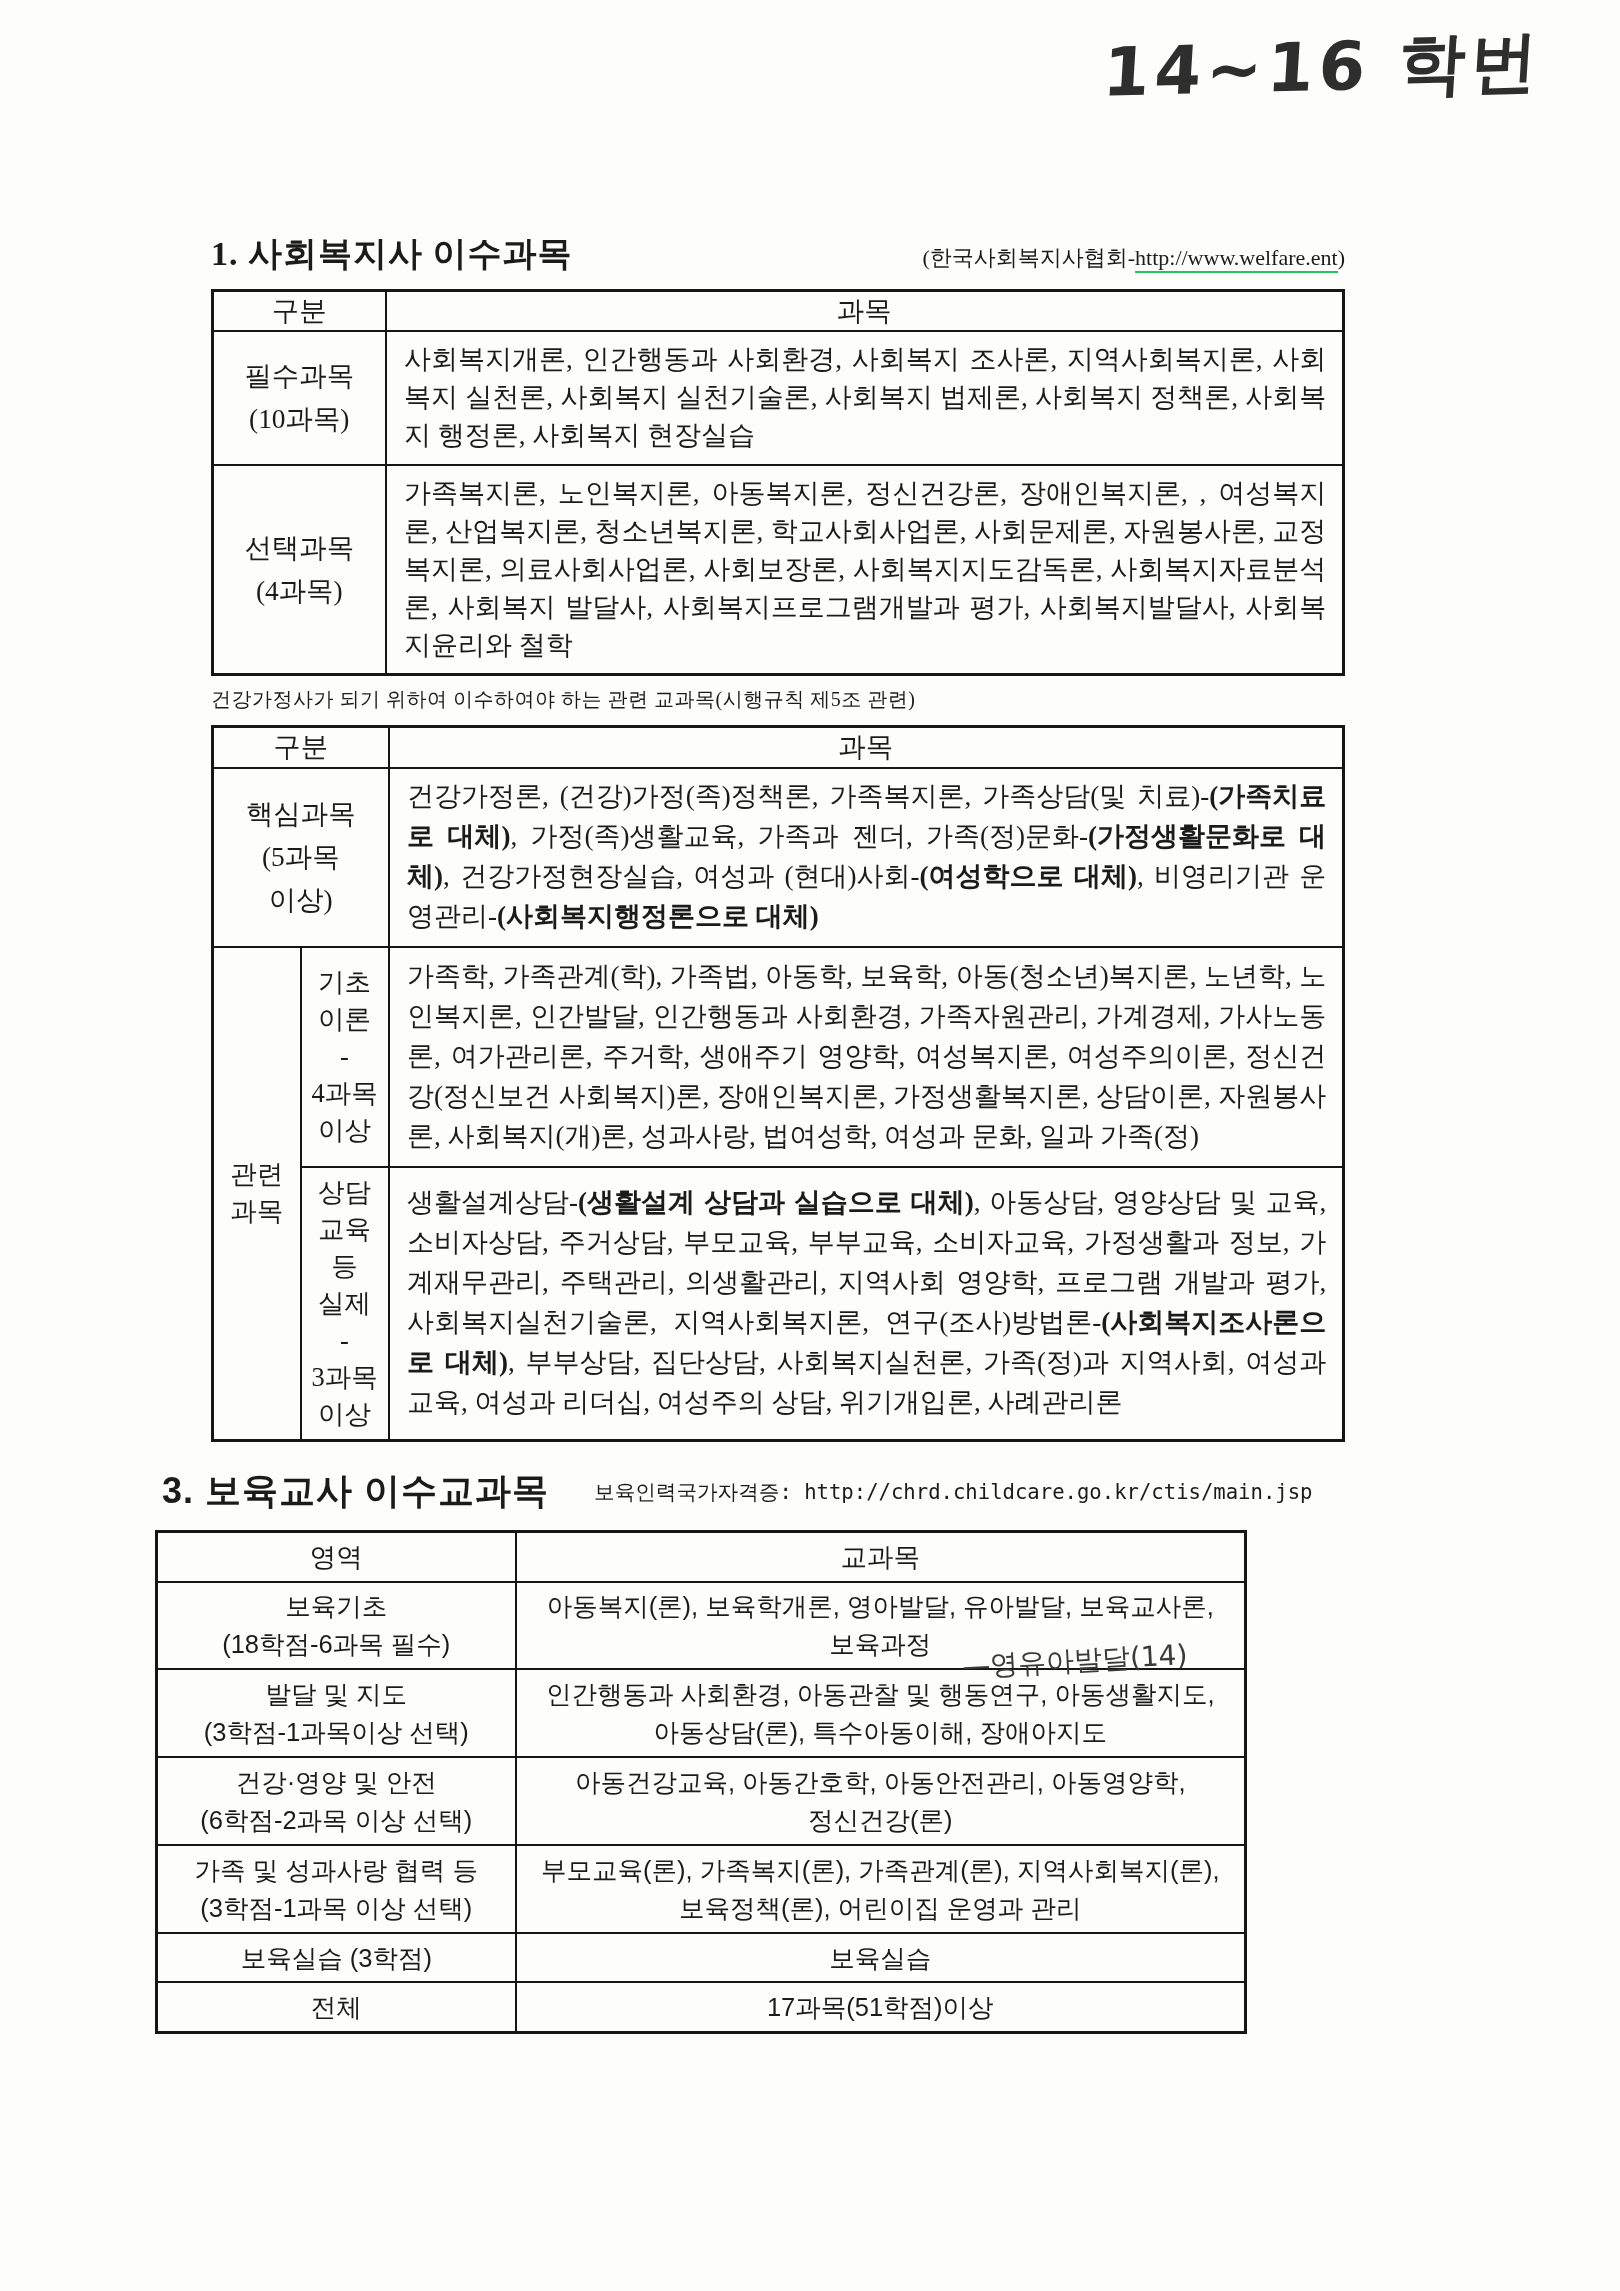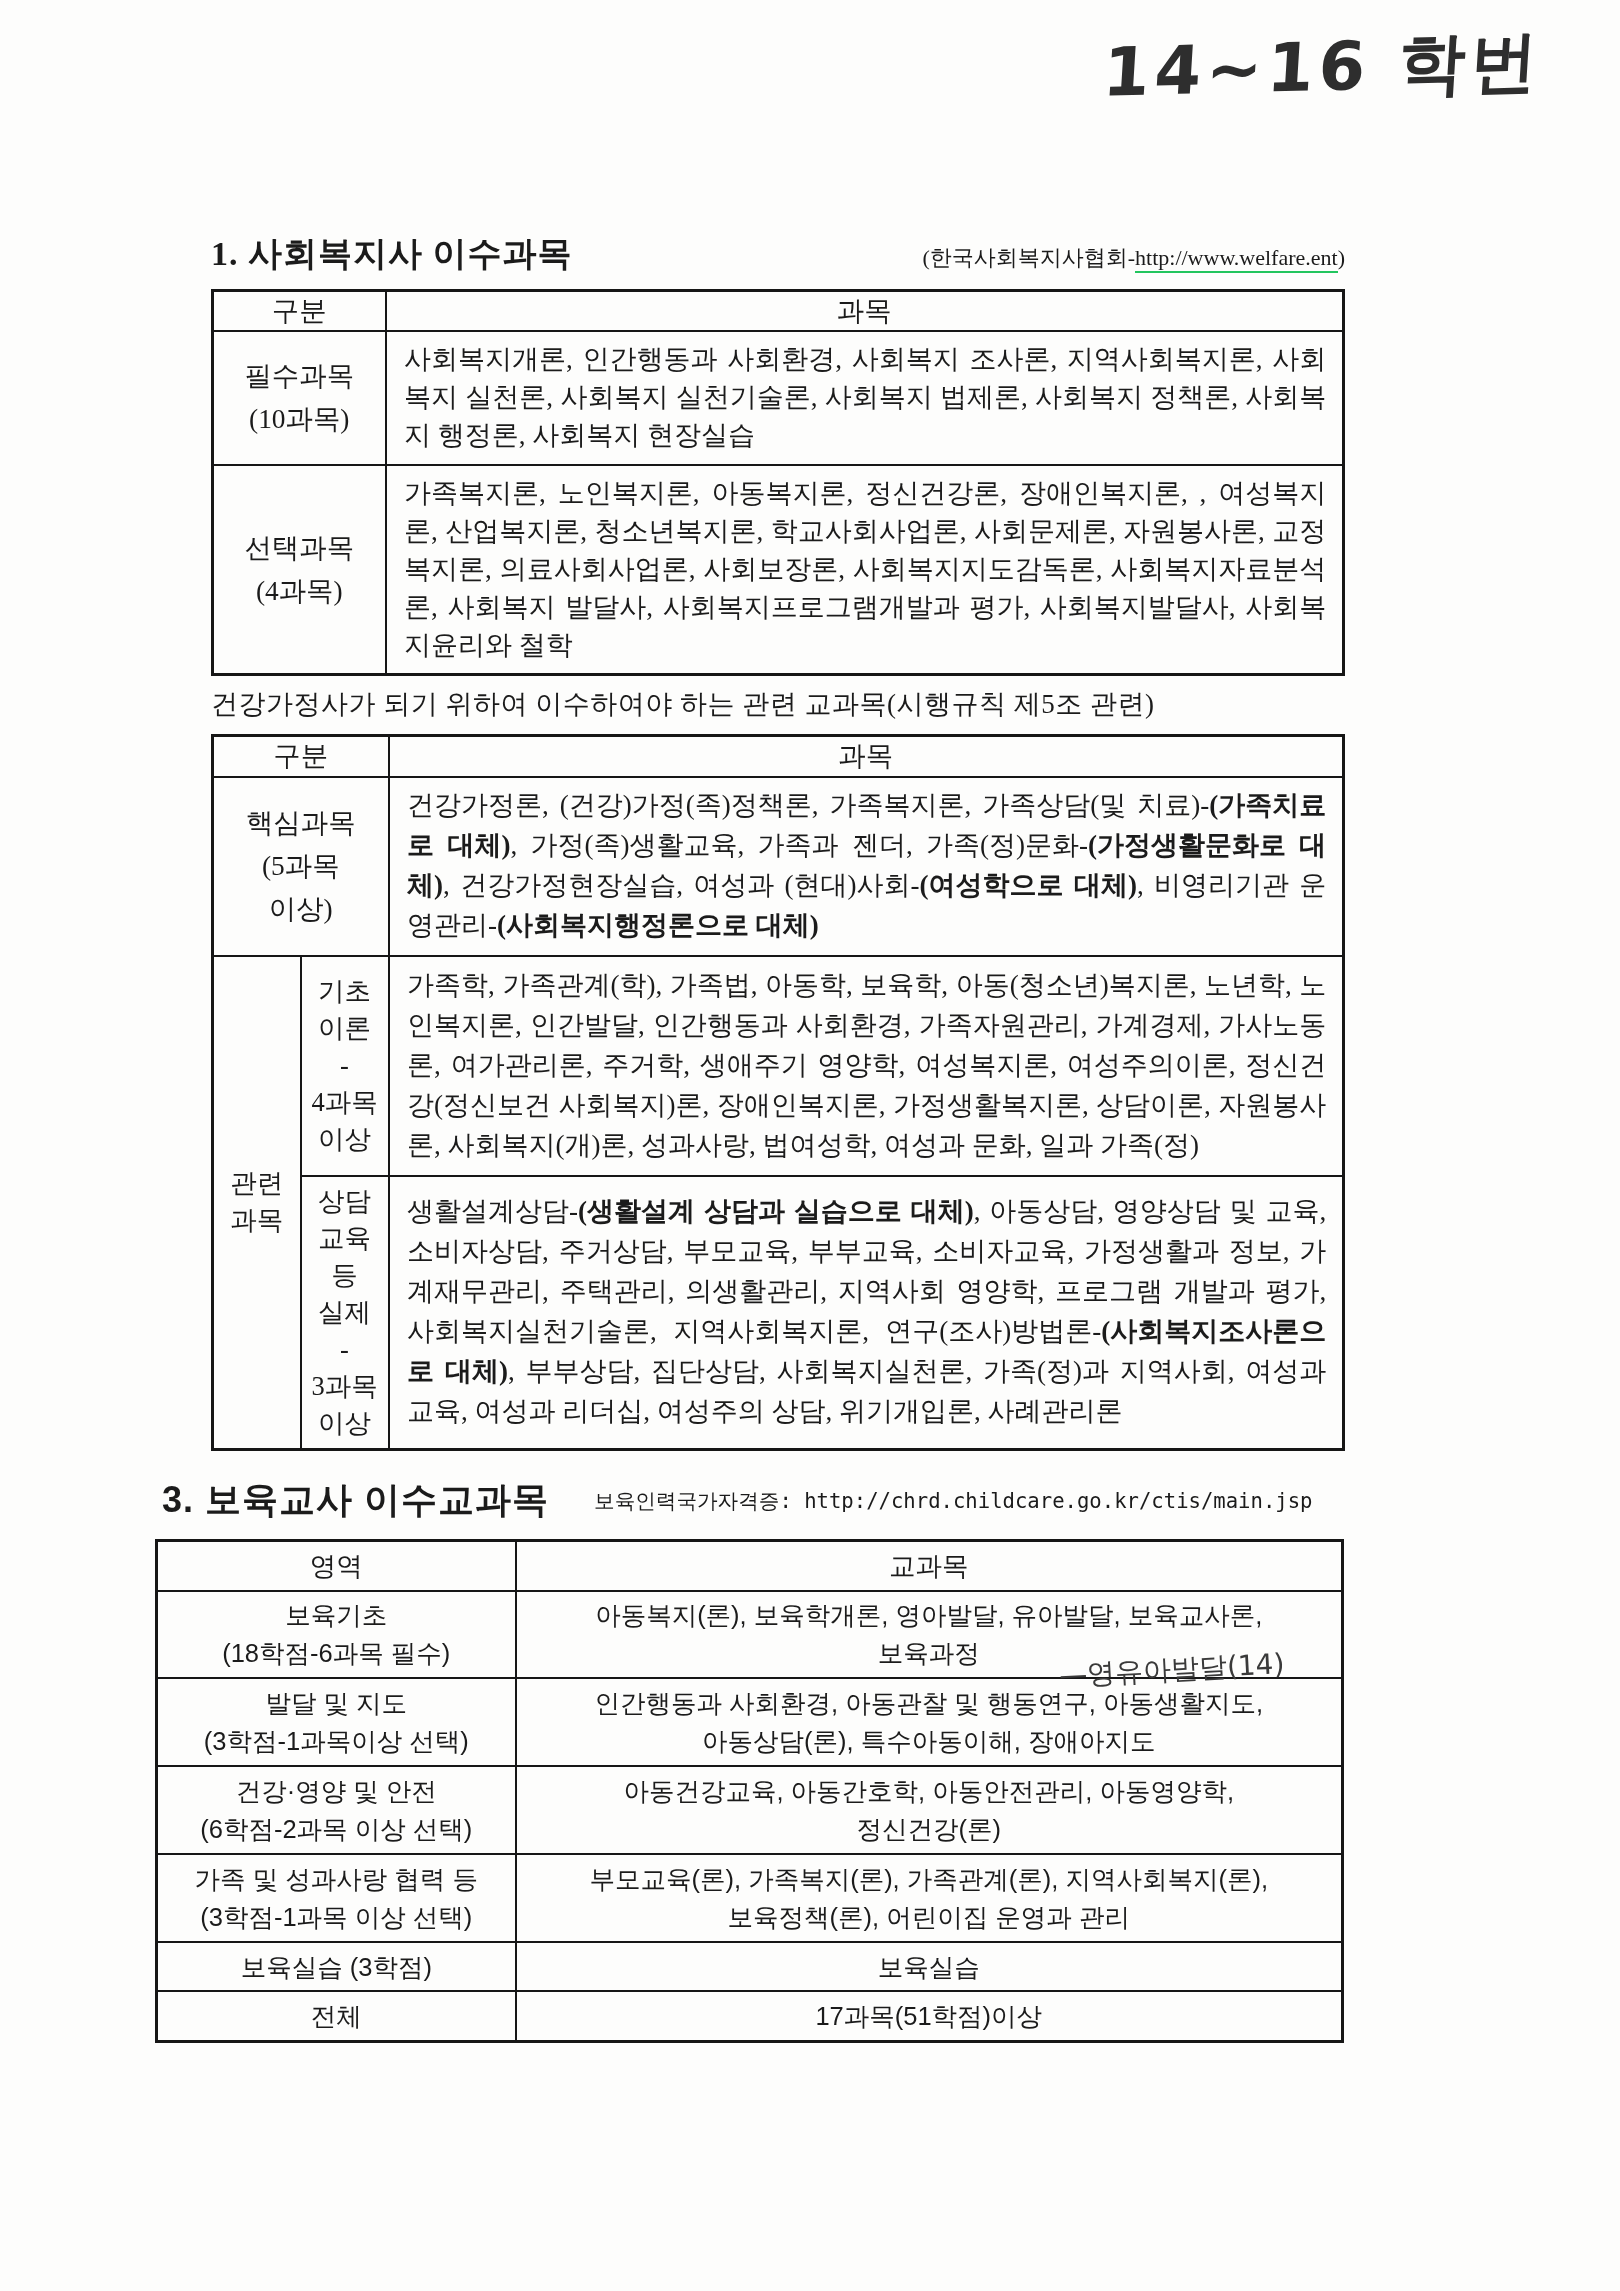--- a/index.html
+++ b/index.html
@@ -50,24 +50,24 @@
   }
   .t1-col1 { width:173px; }
   .t2-colgroup { width:78px; }
   .t2-colsub { width:98px; }
   .cell-sublabel {
     text-align:center; font-size:26.5px; line-height:37px;
     white-space:pre-line; padding:5.9px 2px;
   }
   .t2 .cell-courses { line-height:40px; }
 
-  .note-line { font-size:27px; margin-top:9.8px; letter-spacing:0.5px; }
+  .note-line { font-size:20px; margin-top:9.8px; letter-spacing:0.5px; }
 
   
-  .t3-wrap { margin-left:-56px; width:1189px; }
+  .t3-wrap { margin-left:-56px; width:1092px; }
   .t3 { font-family:"Liberation Sans", sans-serif; }
   .t3 thead th { font-size:26.5px; height:43px; text-align:center; }
   .t3-label {
     width:359px; font-size:25.5px; line-height:38px; text-align:center;
     white-space:pre-line; padding:4.9px 3.9px;
   }
   .t3-content {
     font-size:25.5px; line-height:38px; text-align:center;
     white-space:pre-line; padding:4.9px 7.8px; position:relative;
   }

